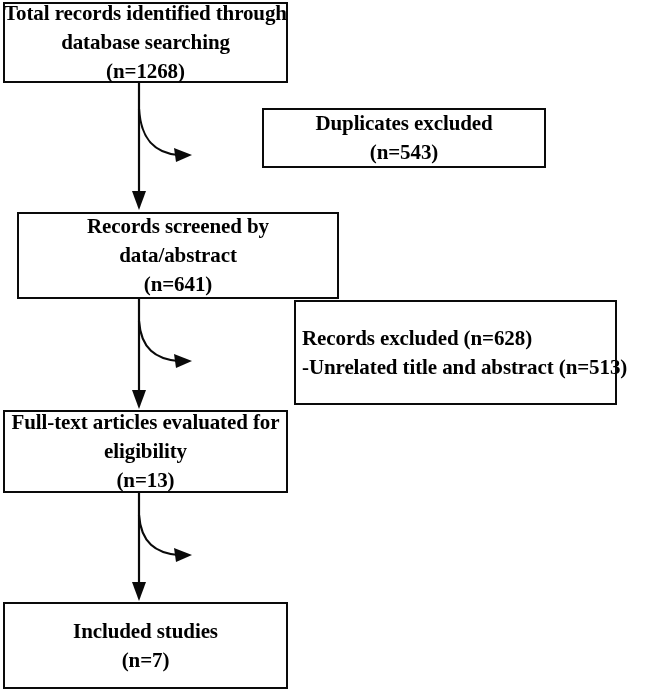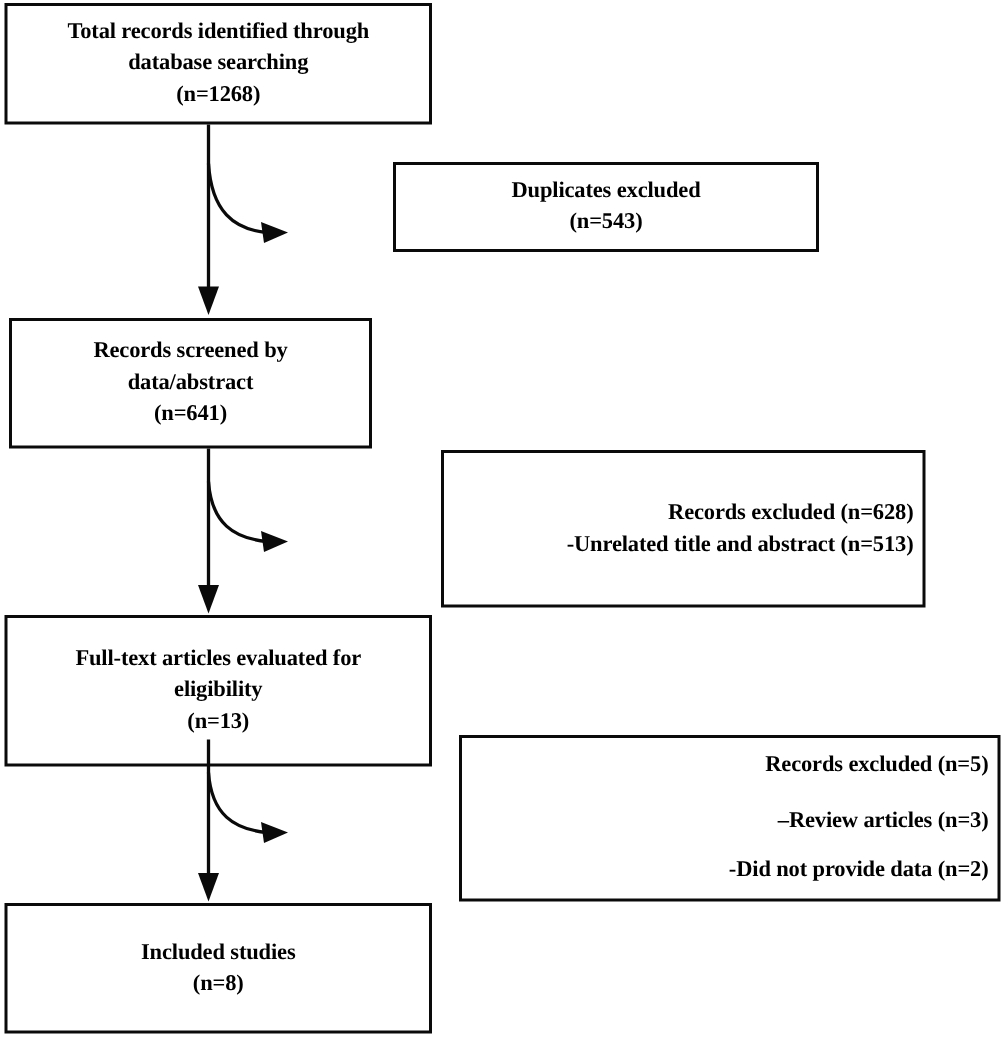--- a/index.html
+++ b/index.html
@@ -21,51 +21,51 @@
   .flow-box {
     position: absolute;
     box-sizing: border-box;
     border: 2px solid #0a0a0a;
     background: #ffffff;
     display: flex;
     flex-direction: column;
     justify-content: center;
     align-items: center;
     text-align: center;
-    font-size: 15px;
+    font-size: 21px;
     line-height: 1.38;
     font-weight: 600;
     letter-spacing: -0.1px;
     padding: 2px 6px;
   }
   .flow-box .line {
     display: block;
     white-space: nowrap;
   }
   .box-left-align {
-    align-items: flex-end;
+    align-items: flex-start;
     text-align: center;
   }
   .indent-1 { text-align: left; padding-left: 26px; }
   .indent-2 { text-align: left; padding-left: 14px; }
   .gap-line { margin-top: 16px; }
   .gap-line-sm { margin-top: 13px; }
 
   
   .arrow-svg {
     position: absolute;
     overflow: visible;
   }
 
   
   #box-identified   { left: 3px;   top: 2px;   width: 285px; height: 81px; }
   #box-duplicates   { left: 262px; top: 108px; width: 284px; height: 60px; }
-  #box-screened     { left: 6px;   top: 212px; width: 242px; height: 87px; }
+  #box-screened     { left: 17px;   top: 212px; width: 322px; height: 87px; }
   #box-excluded-628 { left: 294px; top: 300px; width: 323px; height: 105px; }
-  #box-fulltext     { left: 3px;   top: 410px; width: 285px; height: 101px; }
+  #box-fulltext     { left: 3px;   top: 410px; width: 285px; height: 83px; }
   #box-excluded-5   { left: 306px; top: 490px; width: 361px; height: 111px; }
   #box-included     { left: 3px;   top: 602px; width: 285px; height: 87px; }
 
   #arrow-1 { left: 118px; top: 83px;  width: 100px; height: 130px; }
   #arrow-2 { left: 118px; top: 299px; width: 100px; height: 112px; }
   #arrow-3 { left: 118px; top: 493px; width: 100px; height: 110px; }
 </style>
 </head>
 <body>
 
@@ -113,24 +113,19 @@
     <span class="line">(n=13)</span>
   </div>
 
   <svg class="arrow-svg" id="arrow-3" viewBox="0 0 100 110">
     <line x1="21" y1="0" x2="21" y2="93" stroke="#0a0a0a" stroke-width="2.2"></line>
     <polygon points="21,108 14,89 28,89" fill="#0a0a0a"></polygon>
     <path d="M21,22 C23,50 38,60 60,62" stroke="#0a0a0a" stroke-width="2.2" fill="none"></path>
     <polygon points="74,62 56,55 58,69" fill="#0a0a0a"></polygon>
   </svg>
 
-  <div class="flow-box box-left-align" id="box-excluded-5">
-    <span class="line">Records excluded (n=5)</span>
-    <span class="line gap-line indent-1">–Review articles (n=3)</span>
-    <span class="line gap-line-sm indent-2">-Did not provide data (n=2)</span>
-  </div>
 
   <div class="flow-box" id="box-included">
     <span class="line">Included studies</span>
-    <span class="line">(n=8)</span>
+    <span class="line">(n=7)</span>
   </div>
 
 </div>
 
 </body></html>

